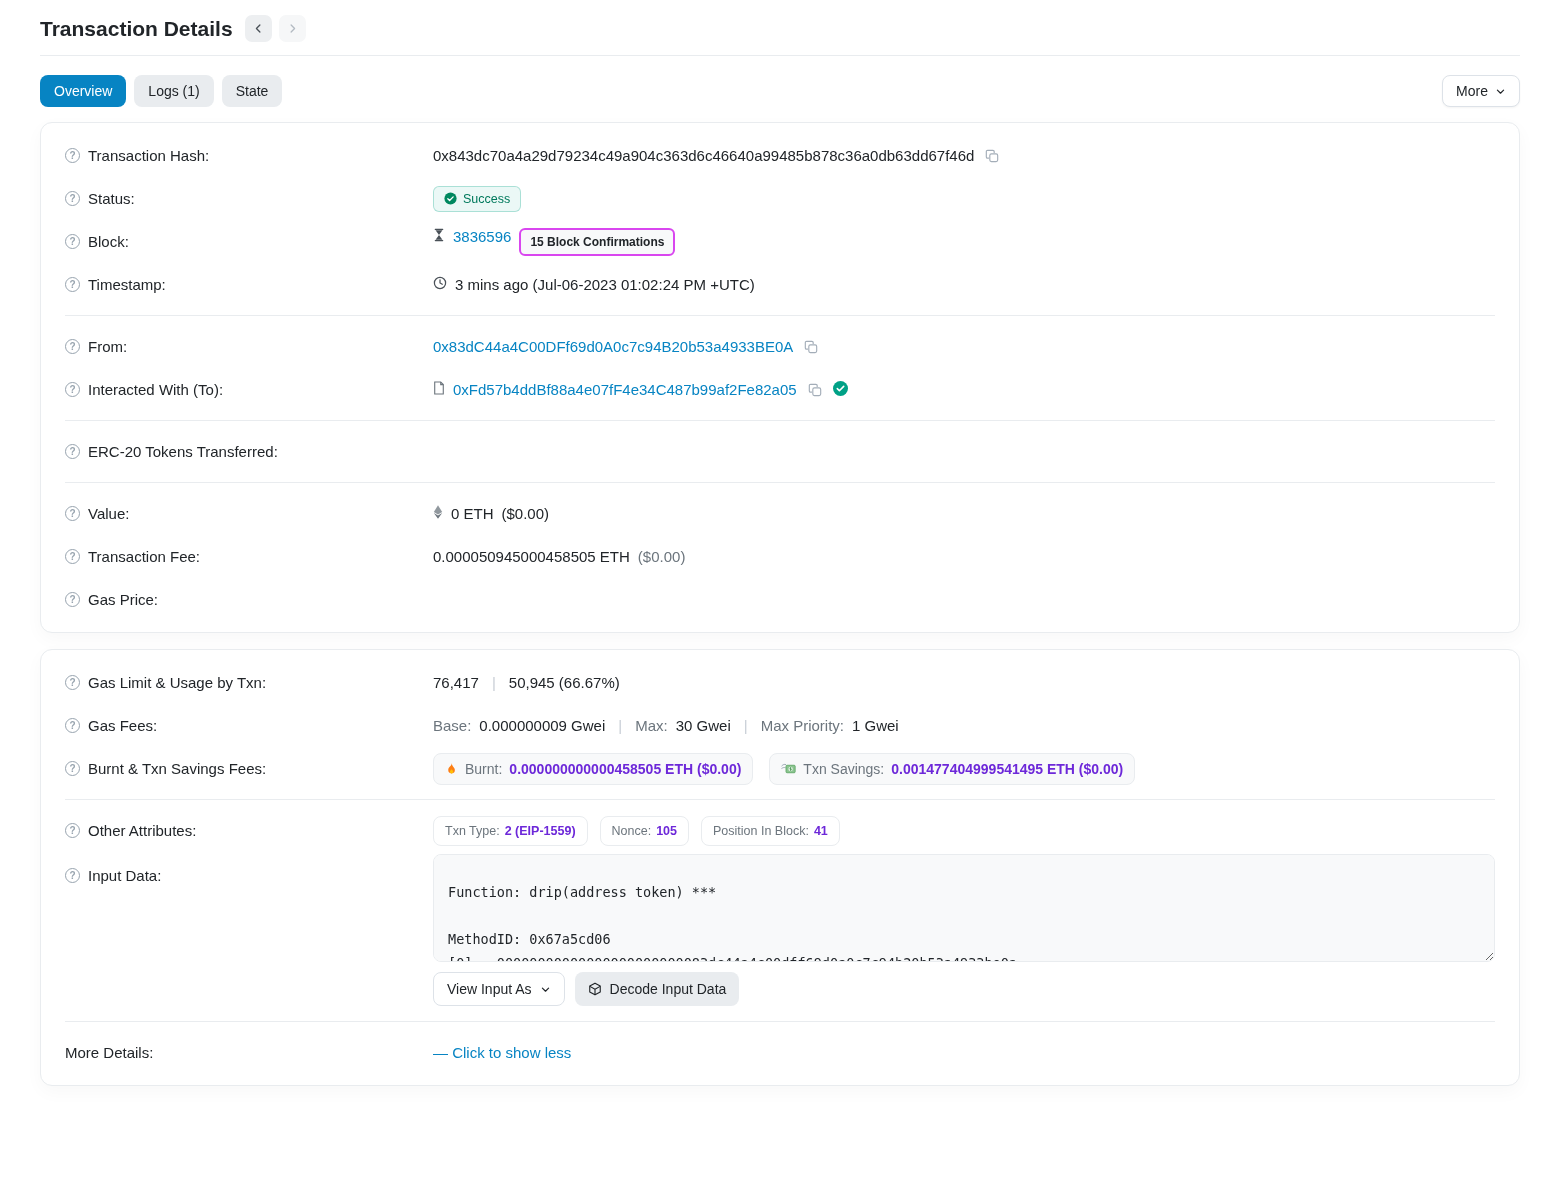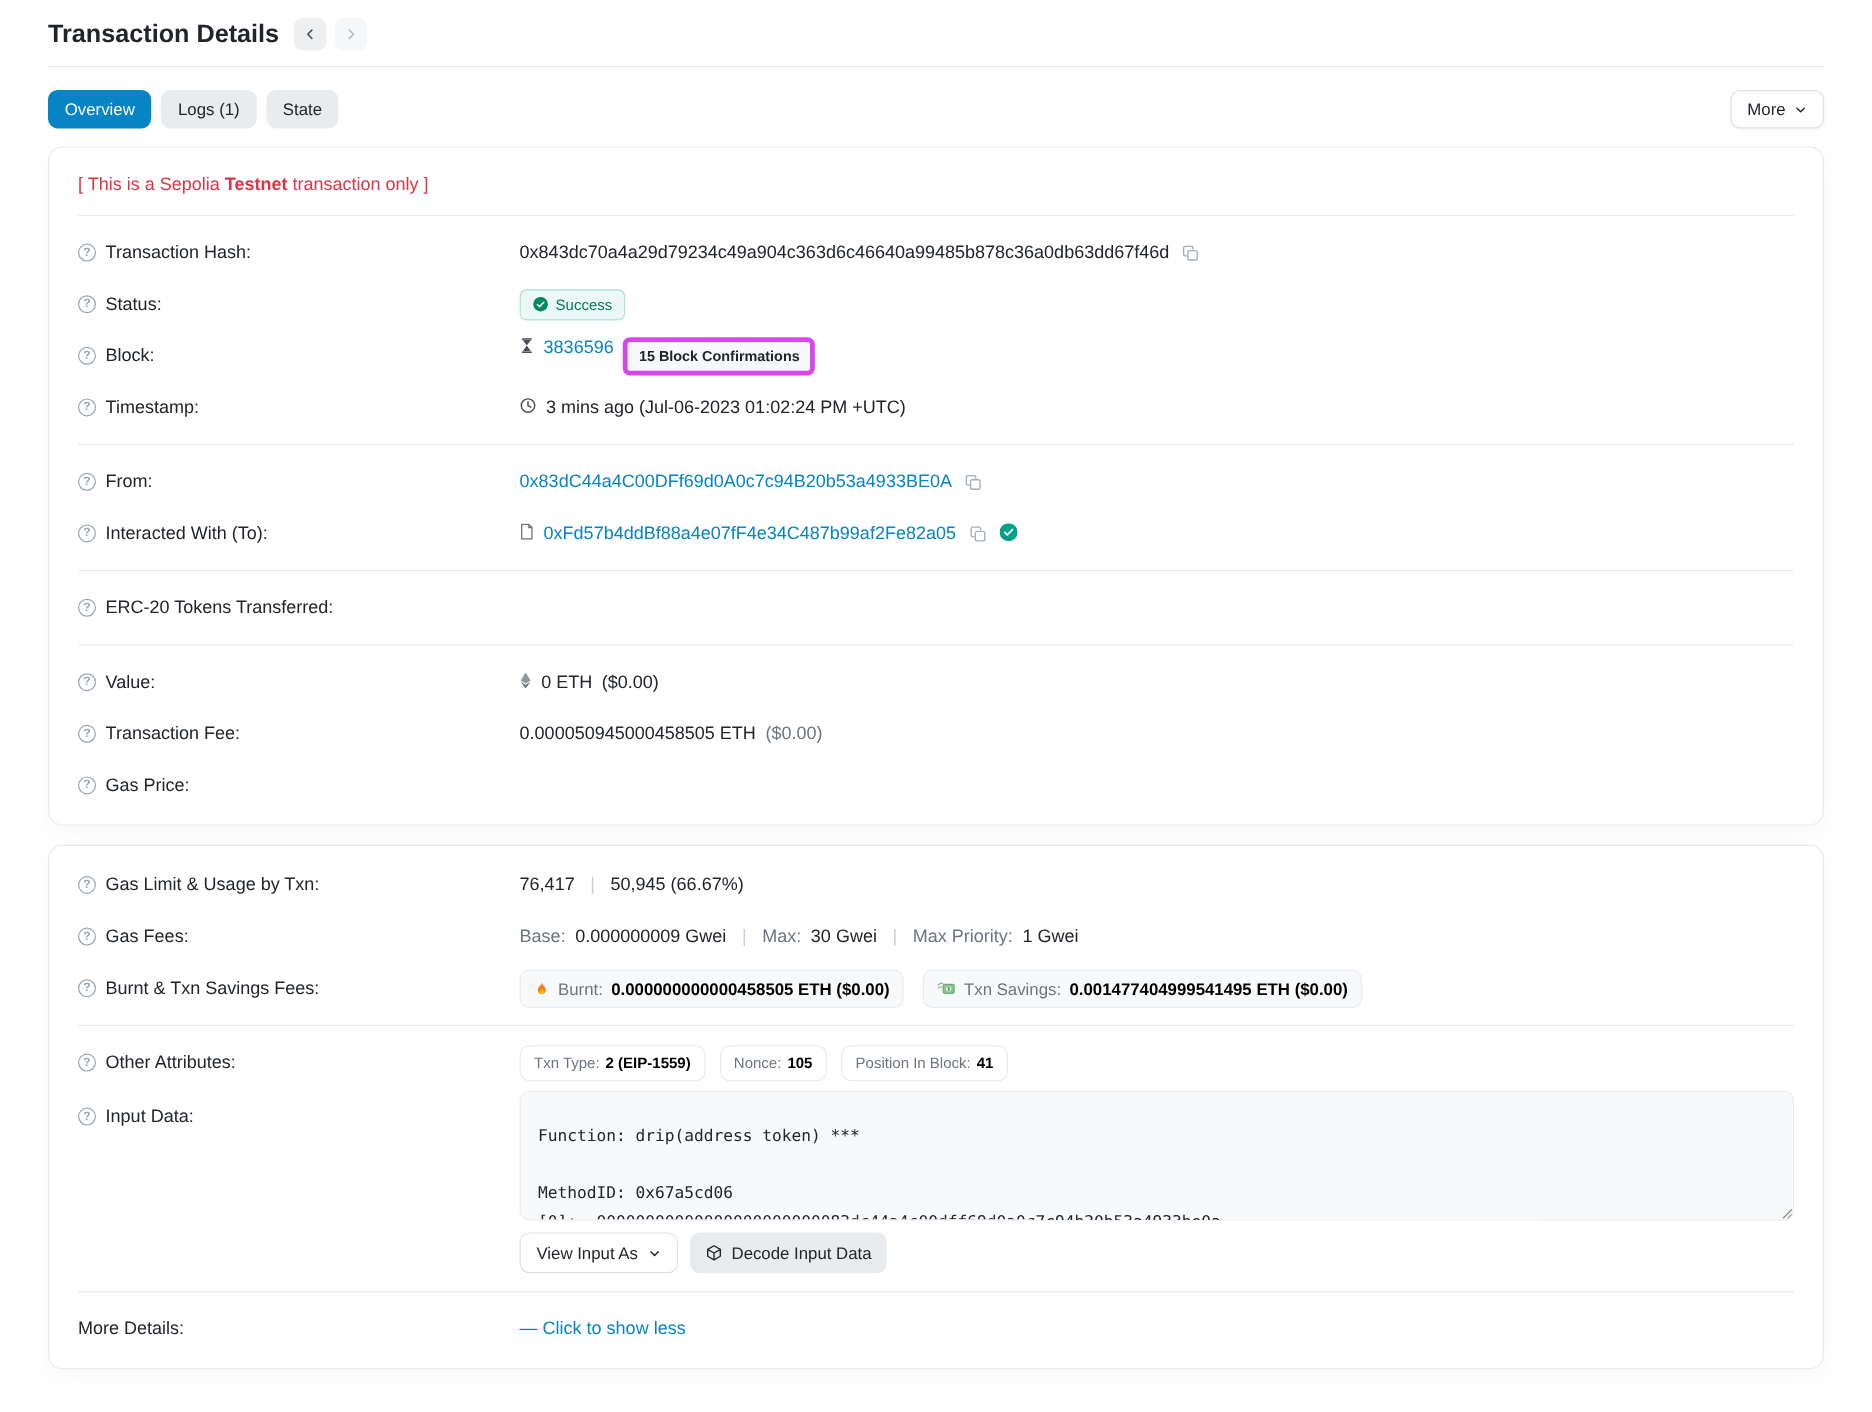--- a/index.html
+++ b/index.html
@@ -31,25 +31,25 @@
   .row-top .row-label{padding-top:13px}
   .row-label{width:368px;flex:none;display:flex;align-items:center;gap:8px}
   .q{width:15px;height:15px;border:1.3px solid #98a4af;color:#98a4af;border-radius:50%;font-size:10px;font-weight:700;display:inline-flex;align-items:center;justify-content:center;flex:none;line-height:1;cursor:help}
   .row-value{flex:1;display:flex;align-items:flex-start;gap:8px;flex-wrap:wrap}
   .muted{color:#6c757d}
   .vsep{color:#c8ced6;padding:0 5px}
   .w{font-weight:600}
   .icon-btn{display:inline-flex;align-items:center;padding:2px 3px;border-radius:4px}
 
   .badge-success{display:inline-flex;align-items:center;gap:6px;background:rgba(0,161,134,.08);border:1px solid rgba(0,161,134,.28);color:#00795c;font-size:12.5px;font-weight:500;padding:5px 10px;border-radius:6px}
-  .badge-plain{background:#f8f9fa;border:4px solid #d946ef;border-radius:6px;padding:5px 9px;font-size:12px;font-weight:600;color:#212529}
+  .badge-plain{background:#f8f9fa;border:2px solid #d946ef;border-radius:6px;padding:5px 9px;font-size:12px;font-weight:600;color:#212529}
   .badge-attr{display:inline-flex;gap:5px;align-items:center;background:#fff;border:1px solid #e9ecef;border-radius:8px;padding:7px 11px;font-size:12.5px;margin-right:4px}
   .badge-fee{display:inline-flex;gap:7px;align-items:center;background:#f8f9fa;border:1px solid #e9ecef;border-radius:8px;padding:7px 11px;font-size:14px;margin-right:8px}
   .bk{color:#6c757d}
-  .bv{color:#000000;font-weight:700}
+  .bv{color:#6d28d9;font-weight:700}
 
   .input-wrap{flex:1;min-width:0}
   textarea.input-data{display:block;width:100%;height:108px;background:#f8f9fa;border:1px solid #e9ecef;border-radius:8px;padding:26px 14px;font-family:"DejaVu Sans Mono","Liberation Mono",monospace;font-size:13.5px;line-height:1.75;color:#212529;resize:vertical}
   .input-actions{display:flex;gap:10px;margin-top:10px;padding-bottom:4px}
   .btn-outline{display:inline-flex;align-items:center;gap:8px;background:#fff;border:1px solid #dde2e8;border-radius:8px;padding:8px 13px;font-size:14px}
   .btn-soft{display:inline-flex;align-items:center;gap:8px;background:#e9ecef;border-radius:8px;padding:8px 13px;font-size:14px;font-weight:400}
   svg{flex:none}
 </style>
 </head>
 <body>
@@ -81,21 +81,20 @@
     <button class="more-btn">
       <span>More</span>
       <svg viewBox="0 0 16 16" width="11" height="11">
           <path d="M3.5 6l4.5 4.5L12.5 6" fill="none" stroke="#212529" stroke-width="1.7" stroke-linecap="round" stroke-linejoin="round"></path>
         </svg>
     </button>
   </div>
 
   <section class="card">
 
-    <p class="banner"><span>[ This is a Sepolia </span><b>Testnet</b><span> transaction only ]</span></p>
 
     <div class="group">
 
       <div class="row">
         <div class="row-label">
           <span class="q">?</span>
           <span>Transaction Hash:</span>
         </div>
         <div class="row-value">
           <span>0x843dc70a4a29d79234c49a904c363d6c46640a99485b878c36a0db63dd67f46d</span>

